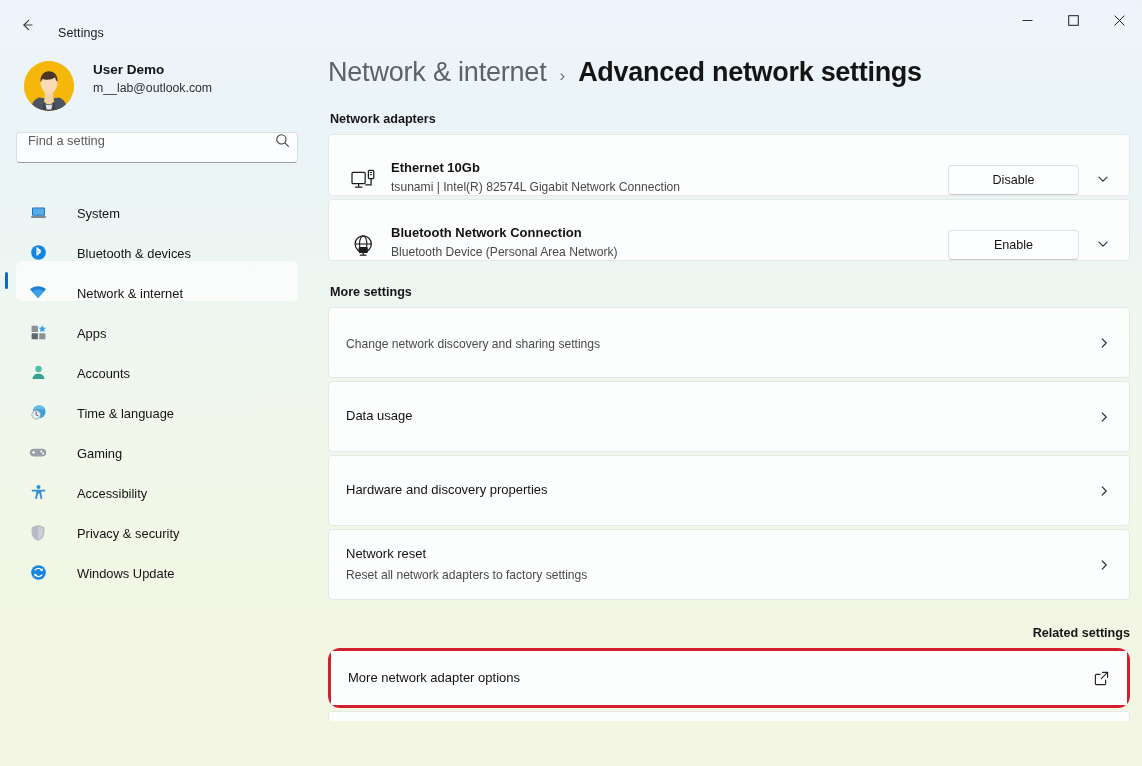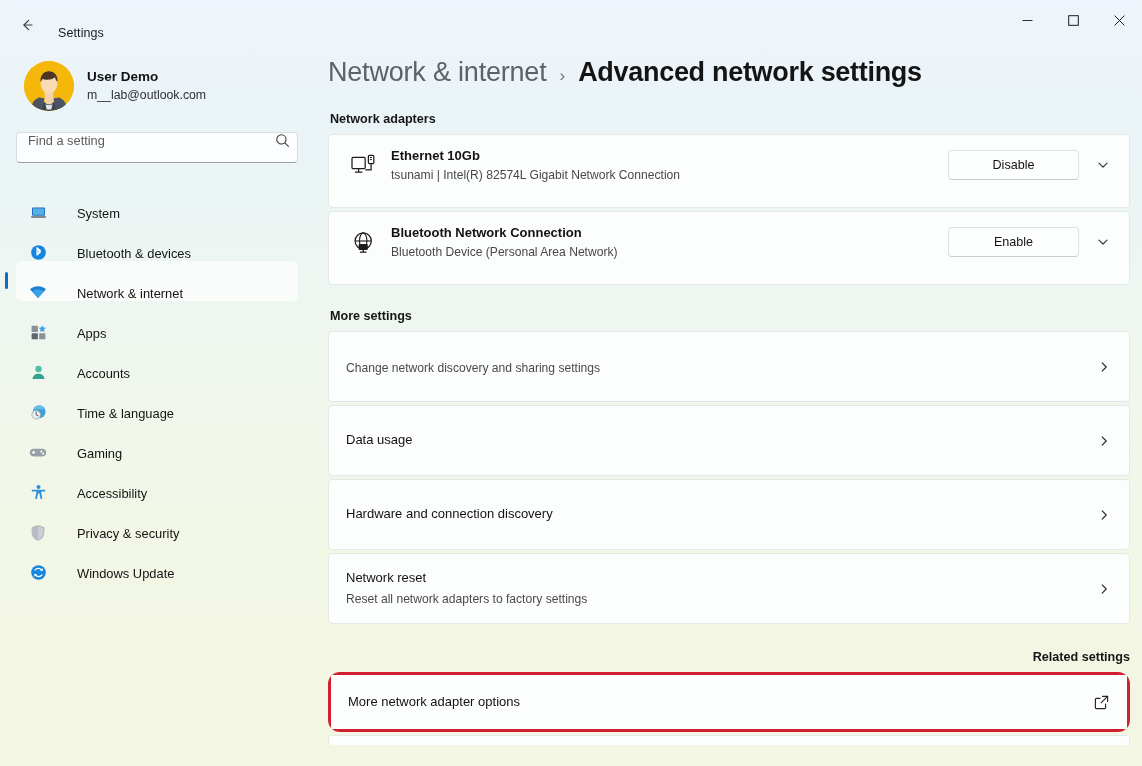--- a/index.html
+++ b/index.html
@@ -69,22 +69,21 @@
   .sidebar {
     position: absolute;
     top: 40px; left: 0;
     width: 314px;
     height: 726px;
     padding: 0 16px;
     z-index: 10;
   }
   .account {
     display: flex;
-    align-items: center;
-    gap: 13px;
+    gap: 19px;
     margin: 17px 0 0 4px;
     padding: 4px 4px;
     border-radius: 4px;
     cursor: pointer;
   }
   .avatar {
     width: 50px; height: 50px;
     border-radius: 50%;
     background: #f5b70a;
     position: relative;
@@ -210,21 +209,21 @@
   .card {
     background: #fcfdfd;
     border: 1px solid #e6e8e6;
     border-radius: 4px;
     display: flex;
     align-items: center;
     cursor: pointer;
     position: relative;
   }
 
-  .adapter-card { height: 74px; padding: 0 10px 12px 16px; }
+  .adapter-card { height: 62px; padding: 0 10px 0 16px; align-items: flex-end; }
   .adapter-icon {
     width: 36px; height: 30px;
     display: flex; align-items: center; justify-content: center;
     flex-shrink: 0;
     color: #1d1d1d;
     margin-right: 10px;
   }
   .adapter-text { flex: 1; line-height: 1.35; }
   .adapter-title { font-size: 13px; font-weight: bold; color: #121212; }
   .adapter-sub { font-size: 12.1px; color: #484848; margin-top: 2px; }
@@ -544,21 +543,21 @@
         </span>
         <span class="right-chev">
           <svg width="14" height="14" viewBox="0 0 14 14">
             <path d="M5.2 2.8 9.2 7l-4 4.2" stroke="currentColor" stroke-width="1.15" fill="none" stroke-linecap="round" stroke-linejoin="round"></path>
           </svg>
         </span>
       </div>
 
       <div class="card setting-card">
         <span class="setting-text">
-          <span class="setting-title" style="display:block">Hardware and connection discovery</span>
+          <span class="setting-title" style="display:block">Hardware and discovery properties</span>
         </span>
         <span class="right-chev">
           <svg width="14" height="14" viewBox="0 0 14 14">
             <path d="M5.2 2.8 9.2 7l-4 4.2" stroke="currentColor" stroke-width="1.15" fill="none" stroke-linecap="round" stroke-linejoin="round"></path>
           </svg>
         </span>
       </div>
 
       <div class="card setting-card">
         <span class="setting-text">

